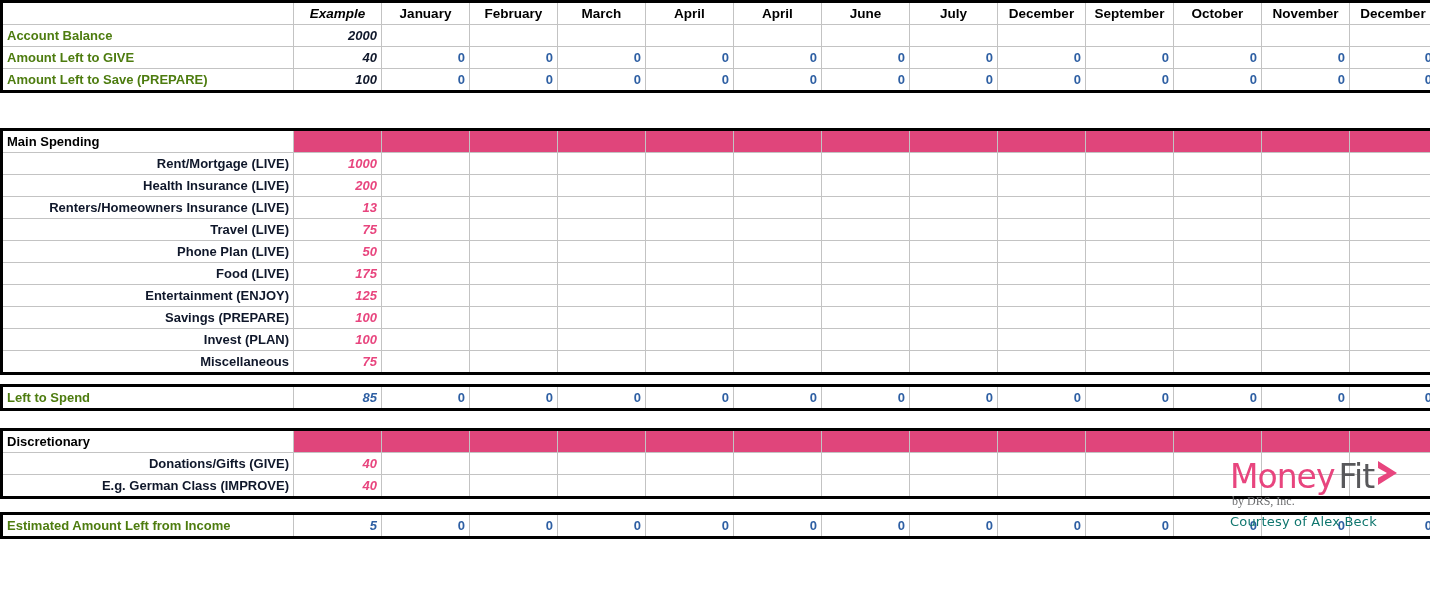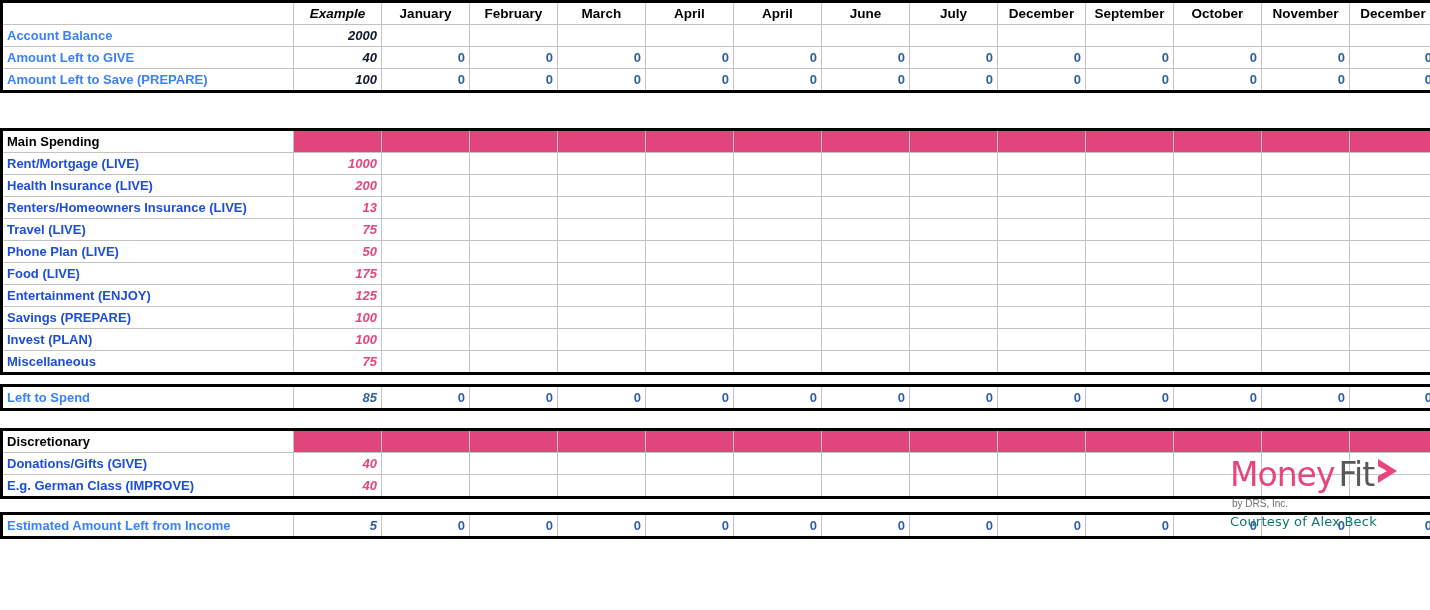--- a/index.html
+++ b/index.html
@@ -41,22 +41,22 @@
     text-align:center;
     color:#000000;
     font-size:13.5px;
     font-weight:bold;
     border-bottom:1px solid #c3c3c3;
   }
   .hdr td.example-hd{font-style:italic;}
   .hdr td.corner{border-right:1px solid #c3c3c3;}
 
   
-  .lbl-blue{color:#3b82f6;text-align:left;}
-  .lbl-pink{color:#1d4ed8;text-align:left;margin-top:13px;}
+  .lbl-blue{color:#4d7c0f;text-align:left;}
+  .lbl-pink{color:#0f172a;text-align:right;margin-top:13px;}
   .lbl-black{color:#000000;text-align:left;}
   .num-blue{color:#2e5fa3;text-align:right;padding-right:6px;font-style:italic;}
   .num-blue-up{color:#2e5fa3;text-align:right;padding-right:6px;font-style:normal;}
   .num-pink{color:#e8457e;text-align:right;padding-right:6px;font-style:italic;}
   .num-blue-ex{color:#0f172a;text-align:right;padding-right:6px;font-style:italic;}
 
   .pinkband{background:#e0457b !important;border:1px solid #ffffff;}
   .emptycell{background:#ffffff;}
 
   
@@ -87,24 +87,24 @@
     letter-spacing:-1px;
     font-weight:400;
     margin-left:4px;
   }
   .logo-chevron{
     margin-left:1px;
     margin-bottom:3px;
     display:inline-block;
   }
   .logo-sub{
-    font-family:Liberation Sans, sans-serif;
-    font-size:10px;
+    font-family:Liberation Serif, serif;
+    font-size:12px;
     color:#6d6e70;
-    margin-top:7px;
+    margin-top:1px;
     margin-left:2px;
     letter-spacing:0px;
   }
   .logo-courtesy{
     font-family:"DejaVu Sans", sans-serif;
     font-size:13px;
     color:#0f766e;
     margin-top:5px;
     margin-left:0;
     letter-spacing:0.2px;

